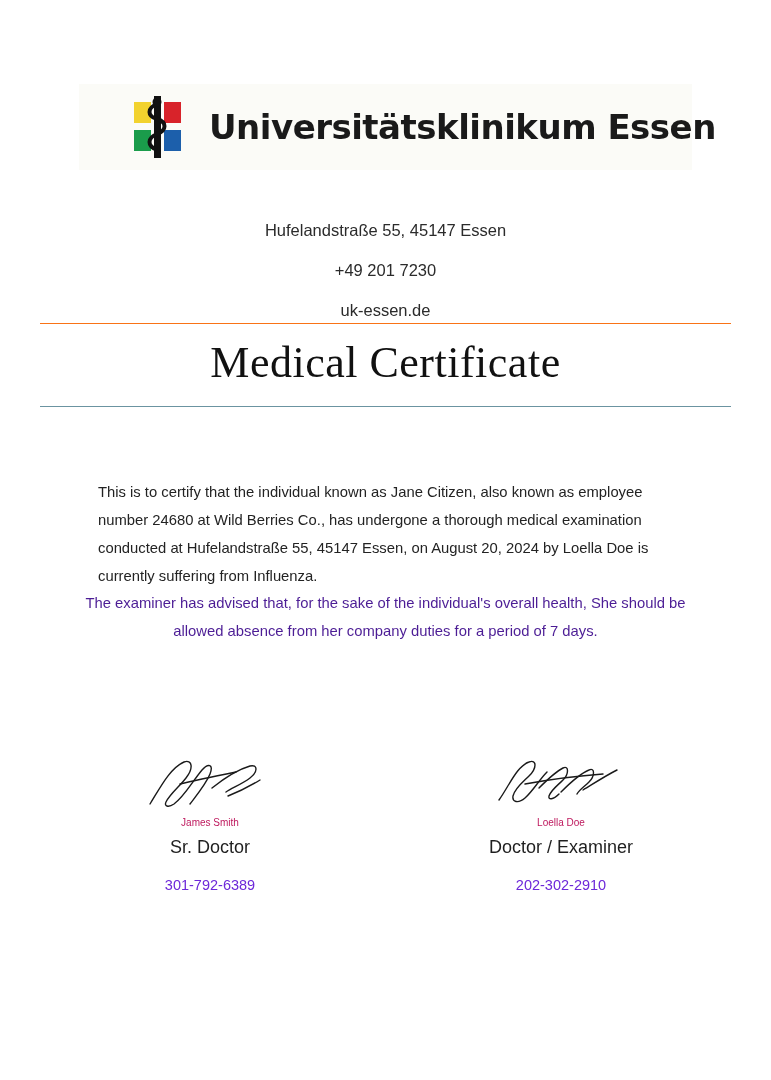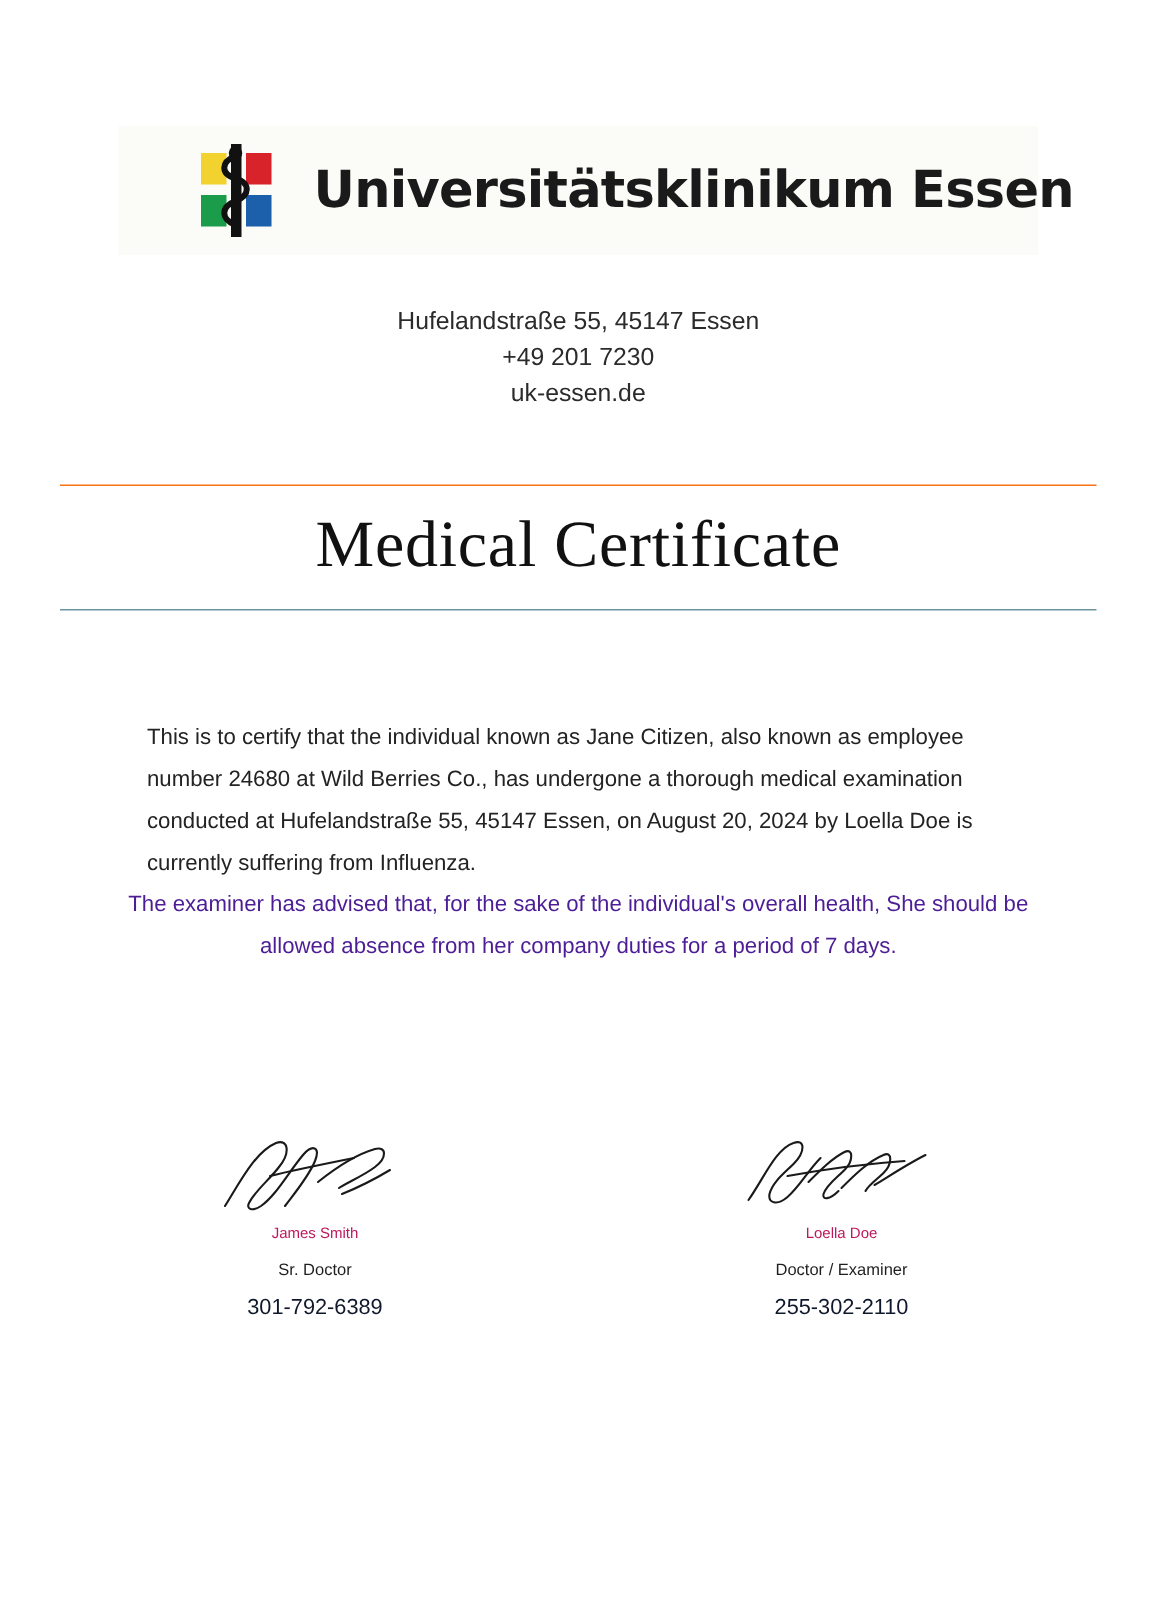--- a/index.html
+++ b/index.html
@@ -54,21 +54,21 @@
   .contact {
     position: absolute;
     left: 0;
     top: 202px;
     width: 771px;
     text-align: center;
     font-size: 16.5px;
     line-height: 24px;
     color: #2b2b2b;
   }
-  .contact div { margin: 0; }
+  .contact div { margin: 16px; }
 
   
   .title-wrap {
     position: absolute;
     left: 40px;
     top: 323px;
     width: 691px;
     border-top: 1px solid #f97316;
     border-bottom: 1px solid #6b94a1;
     padding: 14px 0 18px 0;
@@ -123,28 +123,29 @@
     display: flex;
     align-items: flex-end;
     justify-content: center;
   }
   .sig-name {
     font-size: 10px;
     color: #be185d;
     line-height: 25px;
   }
   .sig-role {
-    font-size: 11px;
+    font-size: 18px;
     color: #1f1f1f;
     line-height: 25px;
   }
   .sig-phone {
     font-size: 14.5px;
-    color: #0f172a;
+    color: #6d28d9;
     line-height: 25px;
+    margin-top: 13px;
   }
 </style>
 </head>
 <body>
 
 <div class="page">
 
   <div class="logo-band">
     <div class="logo-mark">
       <svg width="74" height="62" viewBox="0 0 74 62" xmlns="http://www.w3.org/2000/svg">
@@ -201,18 +202,18 @@
             <path d="M8 46 C18 32, 26 12, 38 8 C46 5, 46 14, 38 22 C32 28, 24 34, 22 42 C21 48, 27 50, 34 44 C42 37, 48 26, 56 18"></path>
             <path d="M48 34 C56 26, 64 18, 72 14 C78 11, 78 20, 72 26 C66 32, 60 36, 58 42 C57 46, 62 46, 68 40"></path>
             <path d="M70 38 C78 30, 88 20, 98 16 C104 13, 104 22, 98 28 C94 32, 88 36, 86 40"></path>
             <path d="M92 36 C102 30, 114 22, 126 16"></path>
             <path d="M34 30 C56 26, 84 22, 112 20"></path>
           </g>
         </svg>
       </div>
       <div class="sig-name">Loella Doe</div>
       <div class="sig-role">Doctor / Examiner</div>
-      <div class="sig-phone">255-302-2110</div>
+      <div class="sig-phone">202-302-2910</div>
     </div>
 
   </div>
 
 </div>
 
 </body></html>

